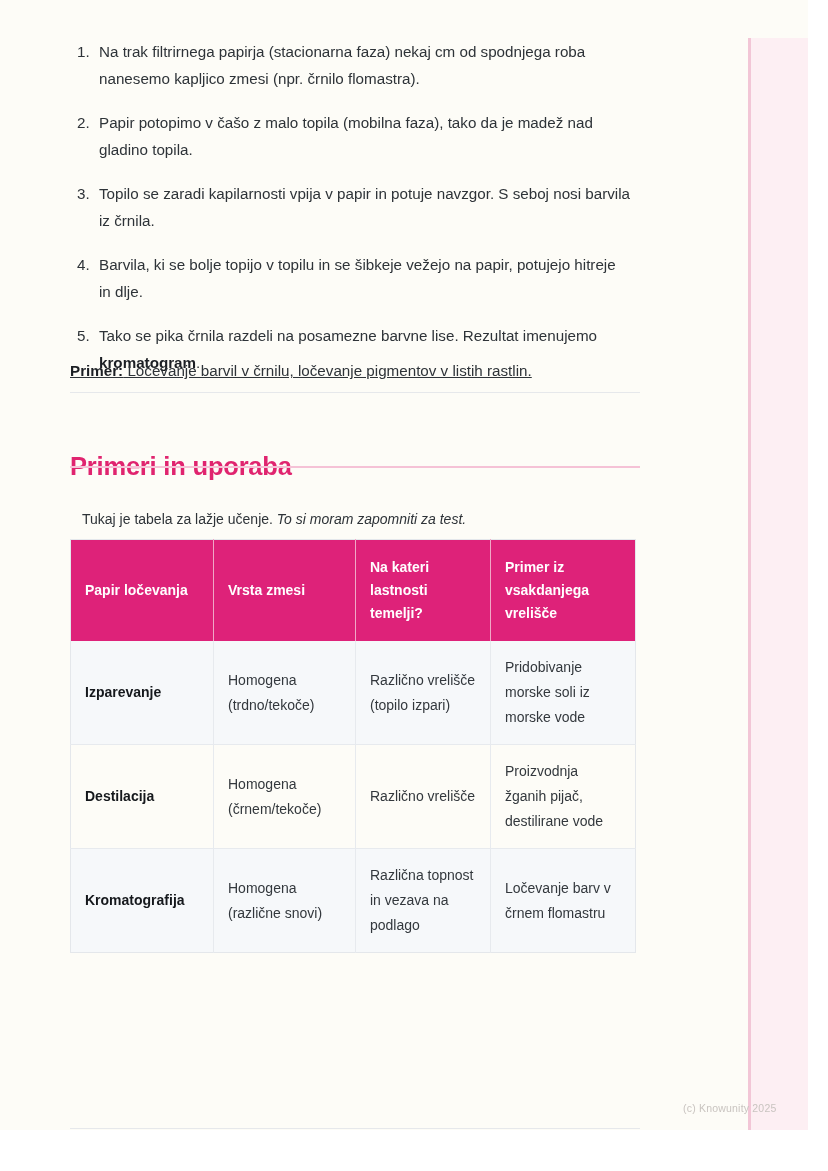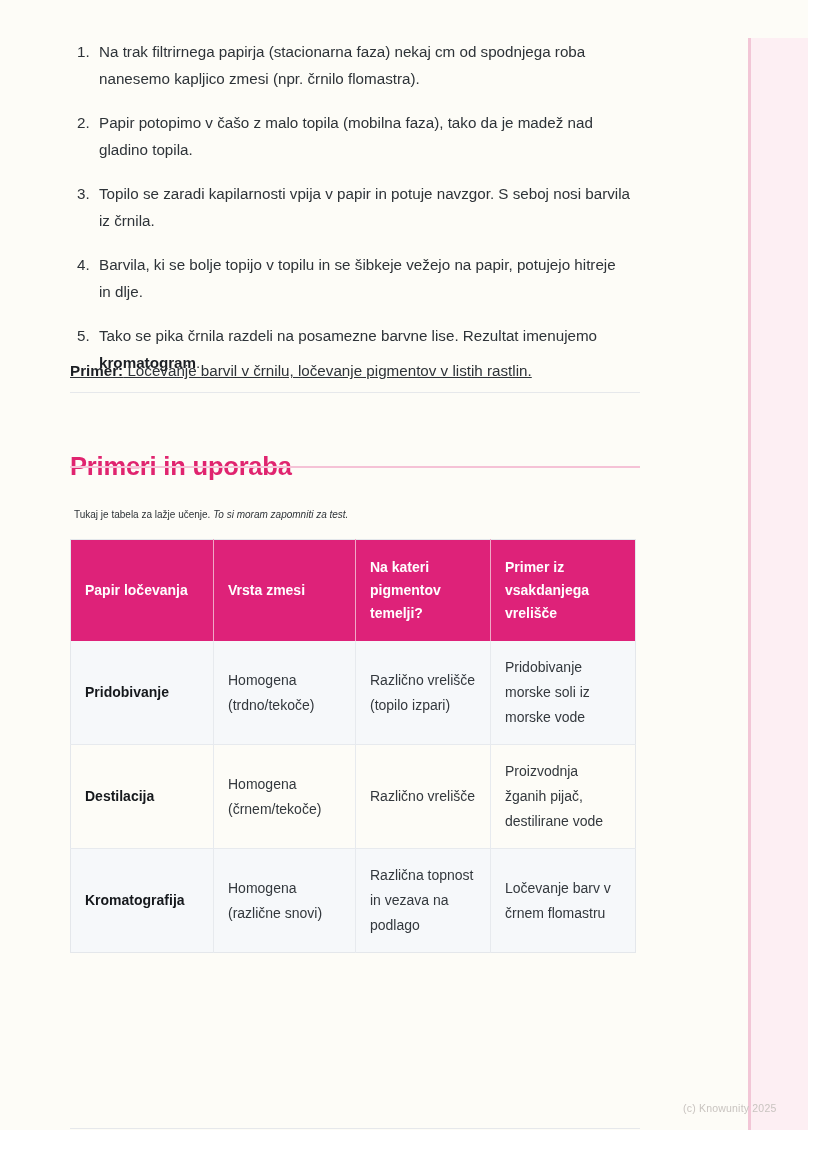--- a/index.html
+++ b/index.html
@@ -141,24 +141,24 @@
     left: 0;
     top: 466px;
     width: 570px;
     height: 2px;
     background: #F5C2D6;
   }
 
   
   .intro {
     position: absolute;
-    left: 4px;
+    left: 12px;
     top: 493px;
     width: 570px;
-    font-size: 10px;
+    font-size: 14px;
     line-height: 24px;
     color: #2E3338;
   }
   .intro em {
     font-style: italic;
     color: #2E3338;
   }
 
   
   .table-wrap {
@@ -270,27 +270,27 @@
         <colgroup>
           <col class="c0">
             <col class="c1">
             <col class="c2">
             <col class="c3">
         </colgroup>
         <thead>
           <tr>
             <th>Papir ločevanja</th>
             <th>Vrsta zmesi</th>
-            <th>Na kateri pigmentov temelji?</th>
+            <th>Na kateri lastnosti temelji?</th>
             <th>Primer iz vsakdanjega vrelišče</th>
           </tr>
         </thead>
         <tbody>
           <tr class="even">
-            <td class="method">Pridobivanje</td>
+            <td class="method">Izparevanje</td>
             <td>Homogena (trdno/tekoče)</td>
             <td>Različno vrelišče (topilo izpari)</td>
             <td>Pridobivanje morske soli iz morske vode</td>
           </tr>
           <tr class="odd">
             <td class="method">Destilacija</td>
             <td>Homogena (črnem/tekoče)</td>
             <td>Različno vrelišče</td>
             <td>Proizvodnja žganih pijač, destilirane vode</td>
           </tr>

